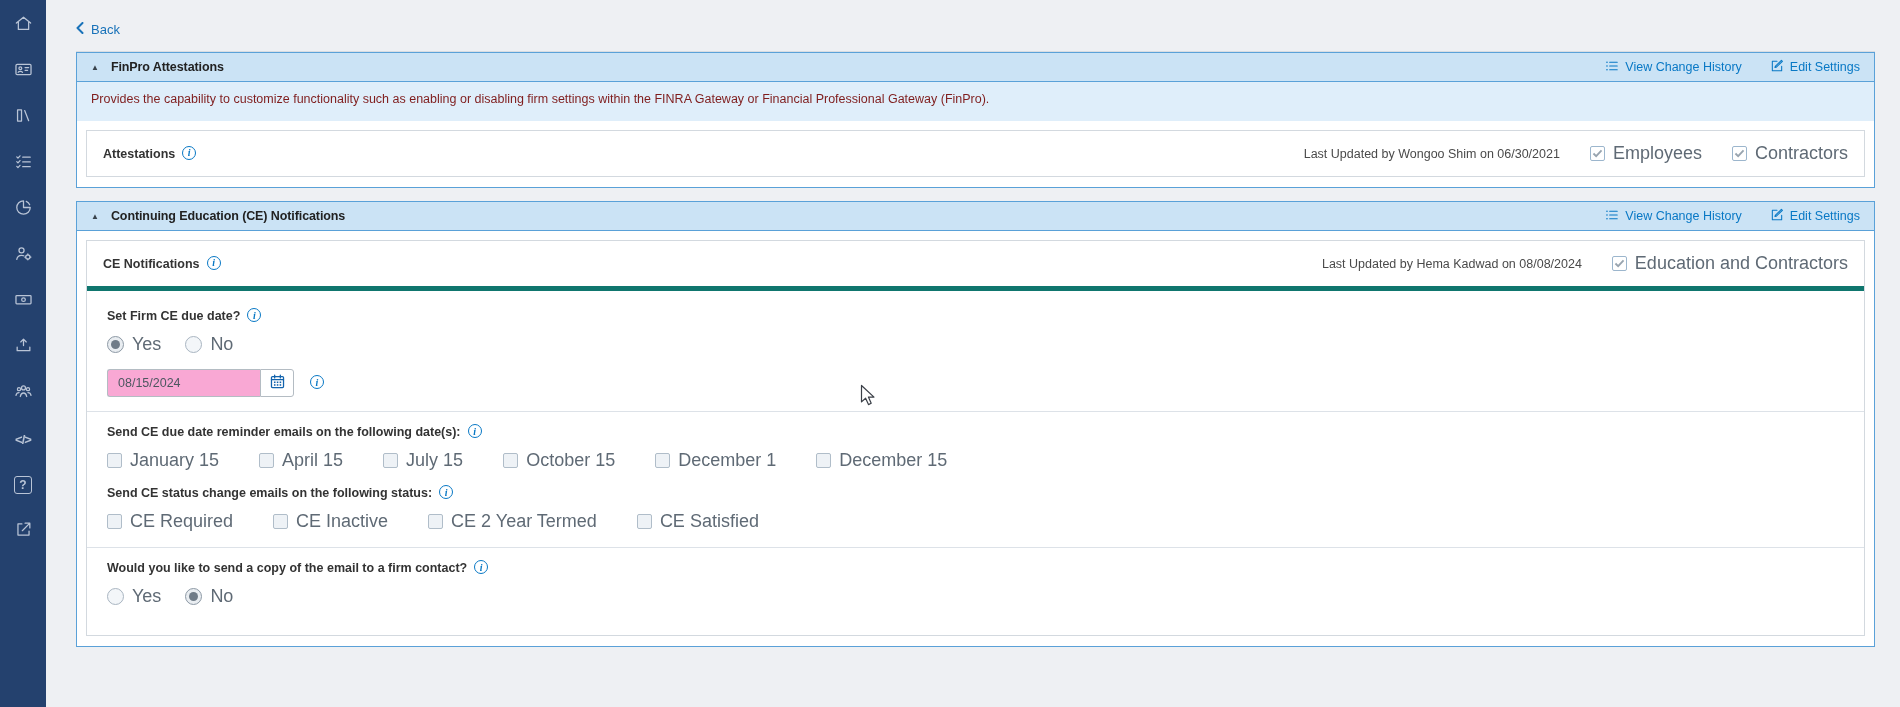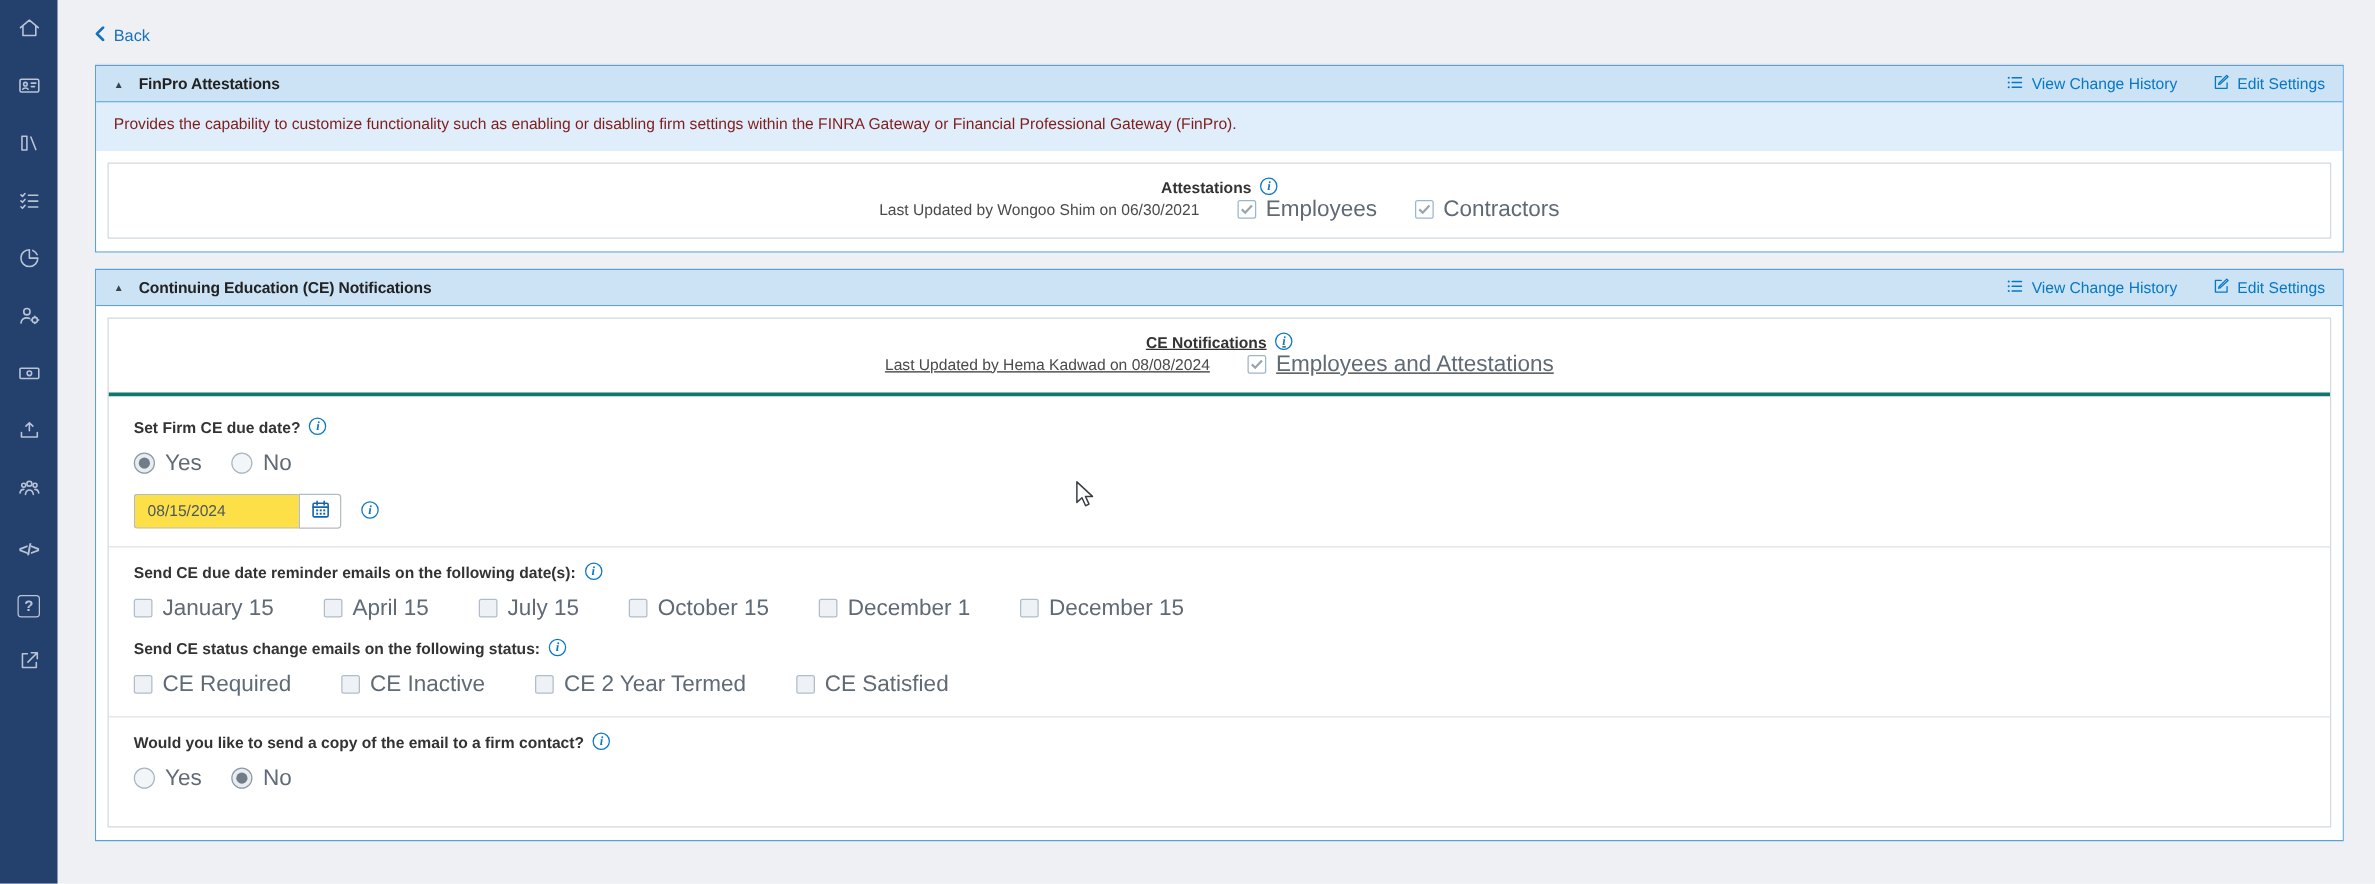--- a/index.html
+++ b/index.html
@@ -51,23 +51,23 @@
   .caret { font-size:8px; color:#39434c; margin-right:12px; cursor:pointer; }
   .sec-title { font-weight:bold; color:#222; letter-spacing:-.1px; }
   .sec-actions { margin-left:auto; display:flex; align-items:center; gap:28px; }
   .sec-link { display:flex; align-items:center; gap:6px; color:#0878c5; cursor:pointer; }
   .sec-link svg { stroke:#0878c5; fill:none; stroke-width:1.8; stroke-linecap:round; stroke-linejoin:round; }
   .sec-desc { background:#dfeefa; padding:10px 14px 15px; font-size:12.5px; color:#7f1d1d; }
   .sec-body { padding:9px 9px 10px; background:#fff; }
   .card { border:1px solid #d3d9df; background:#fff; }
   .card-row {
     display:flex; align-items:center; justify-content:space-between;
-    padding:12px 16px; font-size:12.5px;flex-direction:column;
-  }
-  .card-row.bordered { border-bottom:3px solid #0f766e;text-decoration:underline; }
+    padding:12px 16px; font-size:12.5px;
+  }
+  .card-row.bordered { border-bottom:5px solid #0f766e; }
   .row-title { display:flex; align-items:center; gap:7px; font-weight:bold; color:#333; }
   .row-right { display:flex; align-items:center; gap:30px; }
   .updated { color:#4a4a4a; }
 
   
   .cb-item, .rd-item { display:inline-flex; align-items:center; gap:8px; color:#5f6a75; font-size:18px; cursor:pointer; }
   .cb {
     width:15px; height:15px; border:1px solid #b0bdc9; background:#eef2f6; border-radius:2px;
     display:inline-flex; align-items:center; justify-content:center; flex:none;
   }
@@ -90,21 +90,21 @@
   }
 
   
   .form { padding:10px 20px 26px; font-size:12.5px; }
   .q-label { display:flex; align-items:center; gap:7px; font-weight:bold; color:#333; margin:8px 0 11px; }
   .radio-row { display:flex; gap:24px; margin:2px 0 14px; }
   .radio-row.last { margin-bottom:2px; }
   .date-row { display:flex; align-items:center; gap:16px; margin:4px 0 6px; }
   .date-box { display:flex; }
   .date-box input {
-    width:132px; height:28px; background:#fde047; border:1px solid #b4bcc3; border-right:none;
+    width:153px; height:28px; background:#f9a8d4; border:1px solid #b4bcc3; border-right:none;
     border-radius:3px 0 0 3px; padding:0 10px; font-size:12.5px; color:#4d5760;
     font-family:"Liberation Sans", sans-serif; outline:none;
   }
   .cal-btn {
     width:34px; height:28px; border:1px solid #b4bcc3; background:#fff; border-radius:0 3px 3px 0;
     display:flex; align-items:center; justify-content:center; cursor:pointer;
   }
   .cal-btn svg { stroke:#1263ad; fill:none; stroke-width:1.8; stroke-linecap:round; }
   .hr { border-top:1px solid #dde2e8; margin:14px -20px 13px; }
   .check-row { display:flex; gap:40px; margin:11px 0 15px; }
@@ -283,21 +283,21 @@
             <span class="info">i</span>
           </span>
           <span class="row-right">
             <span class="updated">Last Updated by Hema Kadwad on 08/08/2024</span>
             <span class="cb-item">
               <span class="cb on">
                   <svg width="11" height="9" viewBox="0 0 12 10">
                     <path d="M1.5 5l3 3 6-6.5" stroke="#98a4af" stroke-width="2" fill="none"></path>
                   </svg>
                 </span>
-              <span>Employees and Attestations</span>
+              <span>Education and Contractors</span>
             </span>
           </span>
         </div>
 
         <div class="form">
 
           <div class="q-label">
             <span>Set Firm CE due date?</span>
             <span class="info">i</span>
           </div>

